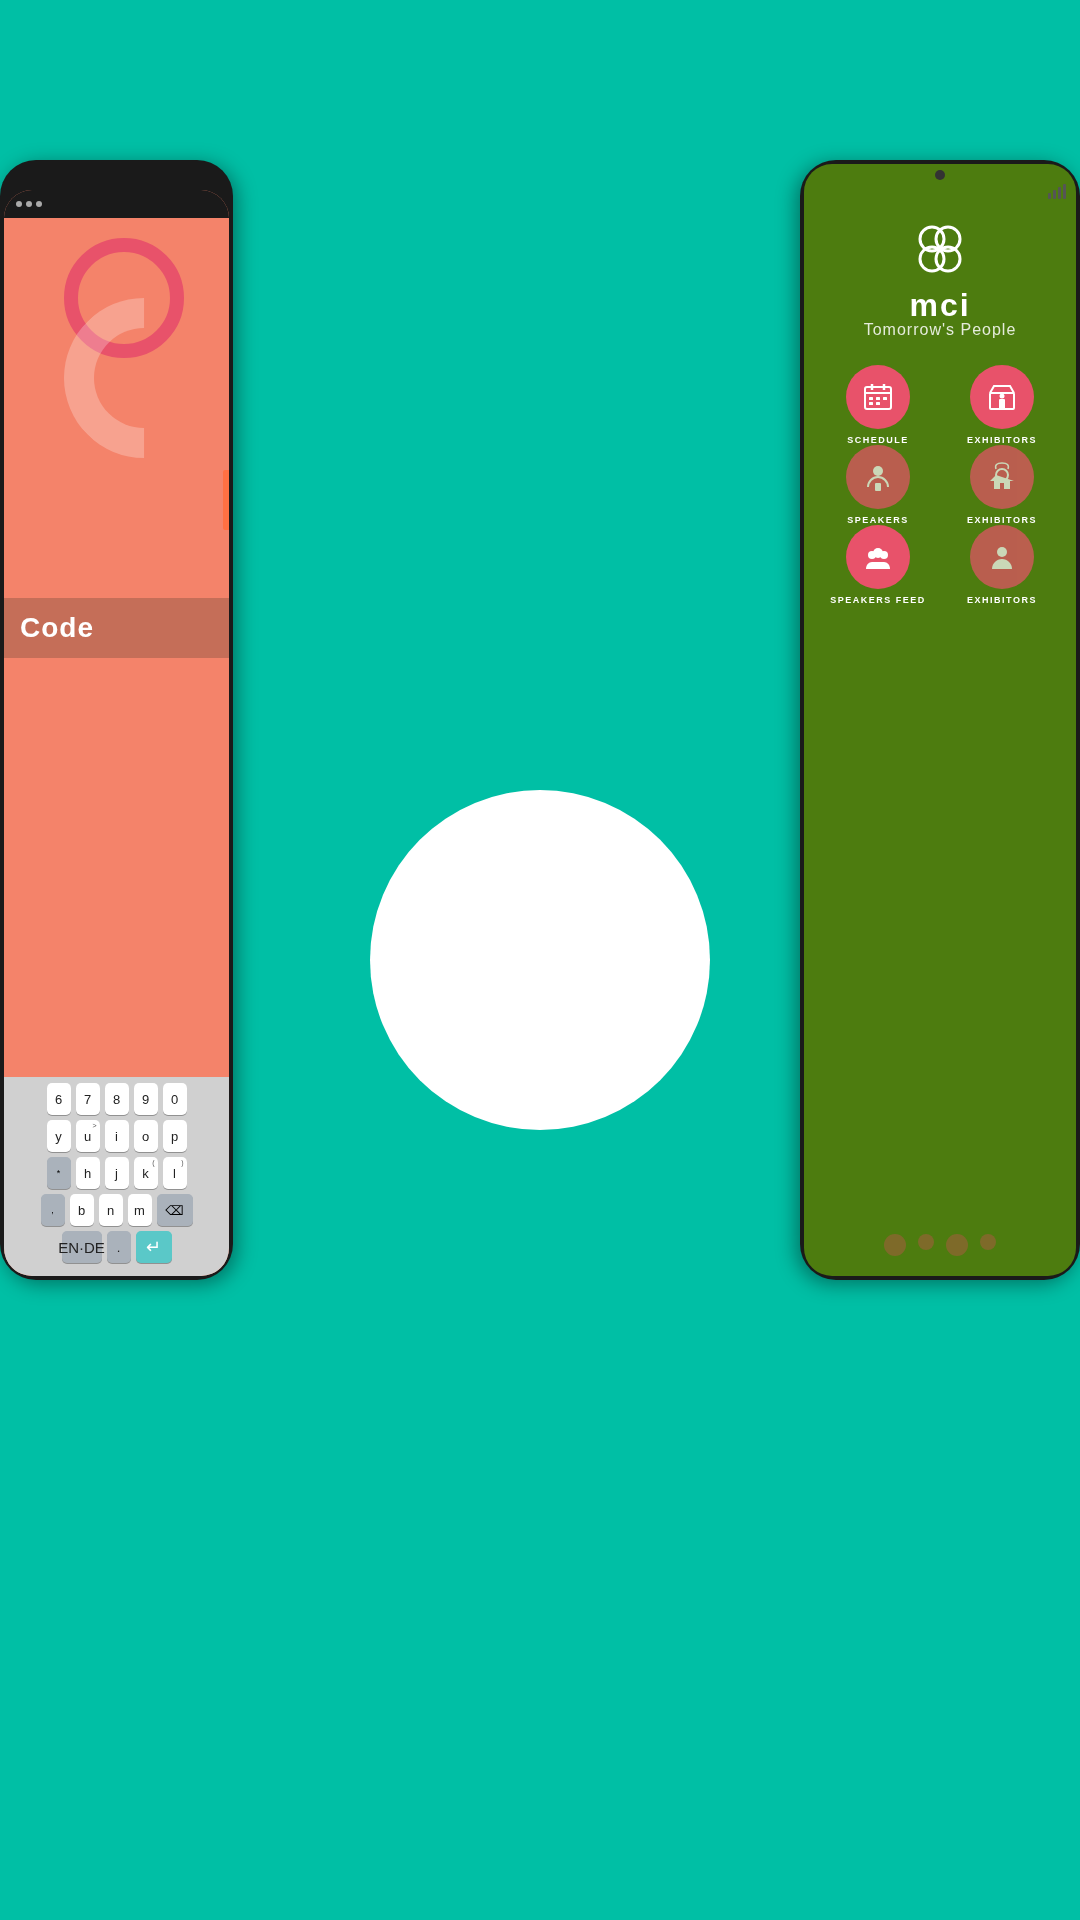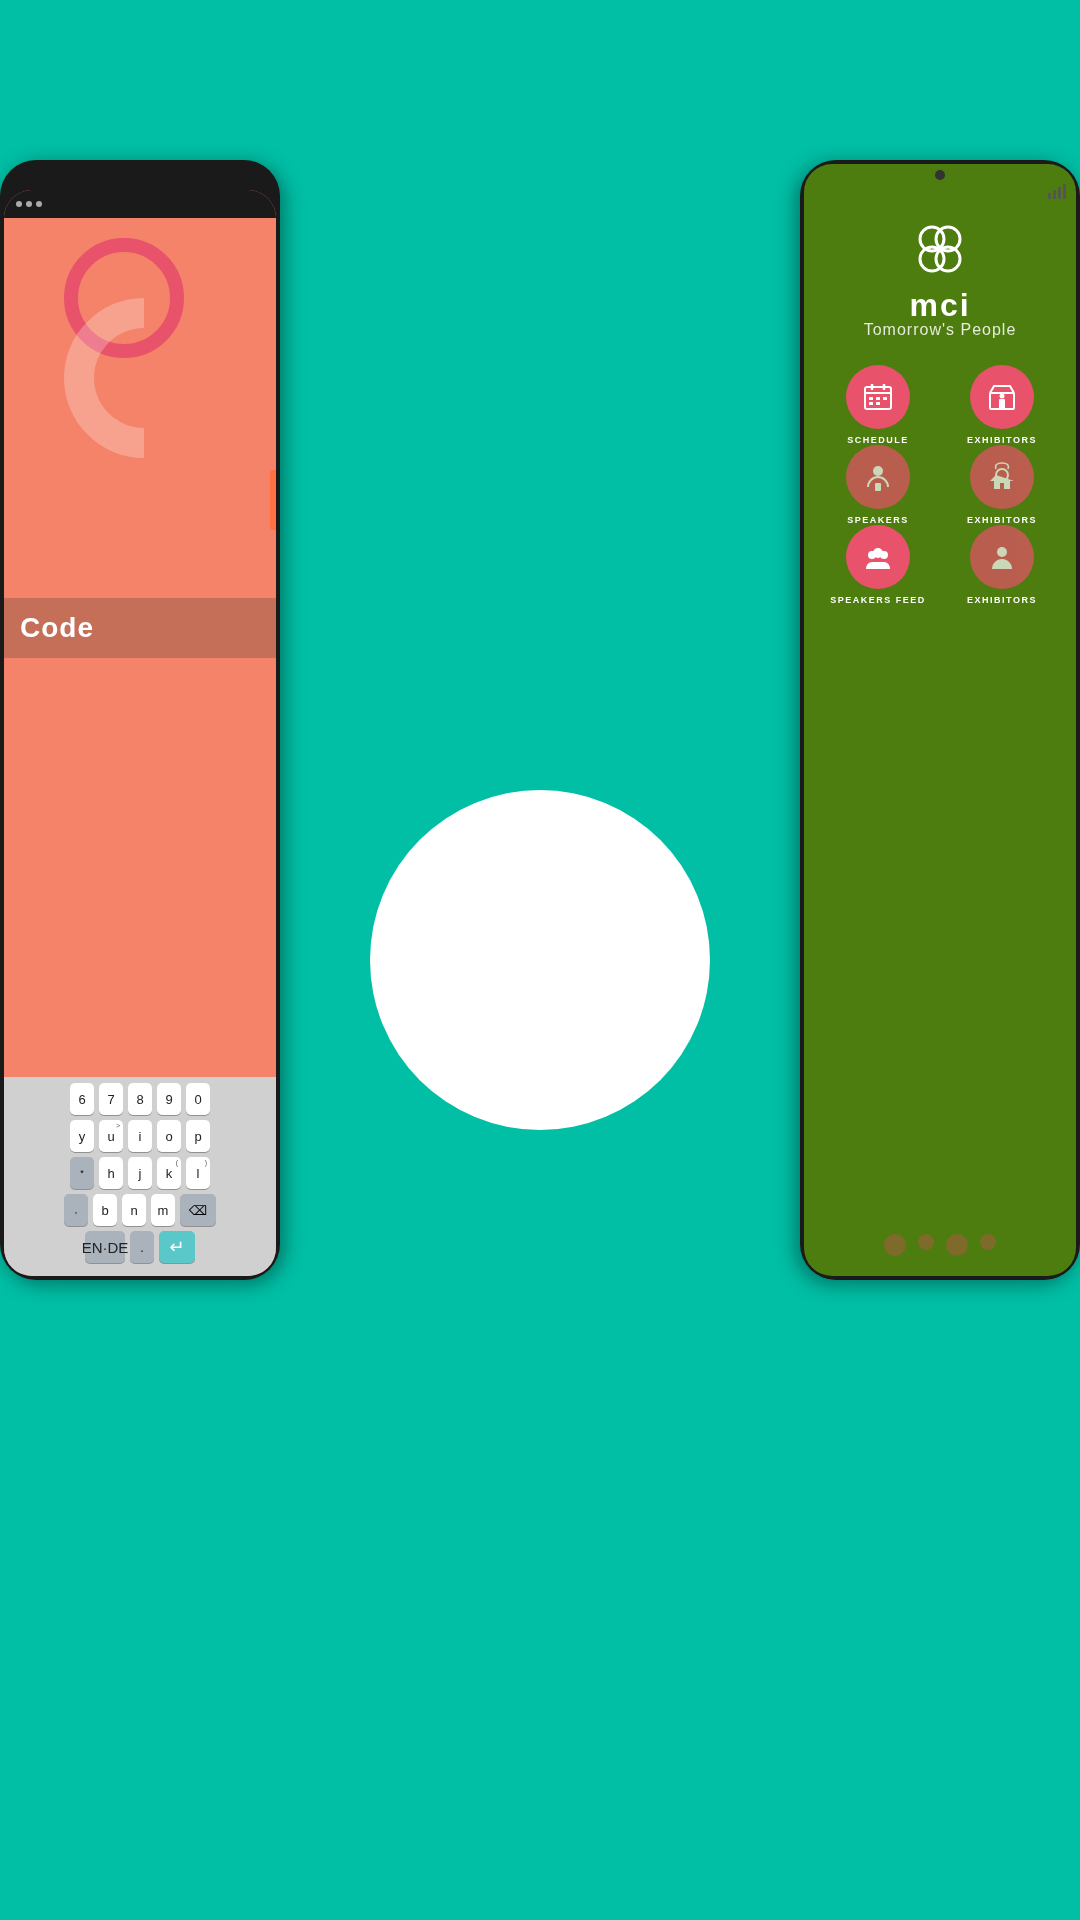--- a/index.html
+++ b/index.html
@@ -36,21 +36,21 @@
       top: 50%;
       transform: translate(-50%, -50%);
       z-index: 10;
     }
 
     
     .phone-left {
       position: absolute;
       left: 0;
       top: 160px;
-      width: 280px;
+      width: 233px;
       height: 1120px;
       background: #1a1a1a;
       border-radius: 36px;
       overflow: hidden;
       box-shadow: 4px 4px 20px rgba(0,0,0,0.4);
     }
 
     .phone-left-screen {
       position: absolute;
       top: 30px;

